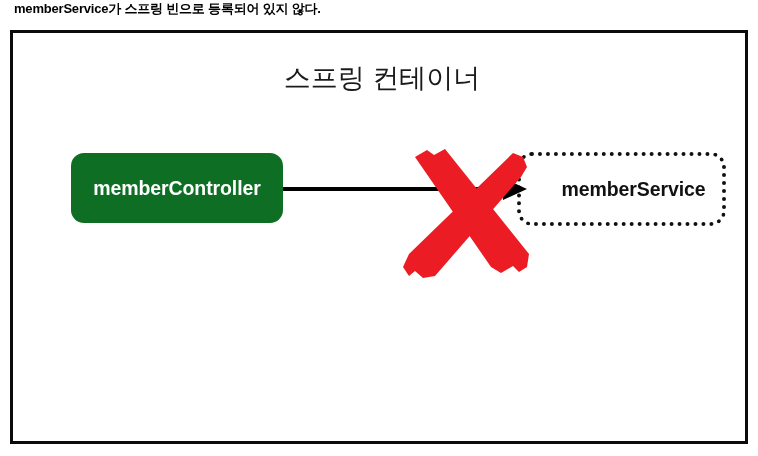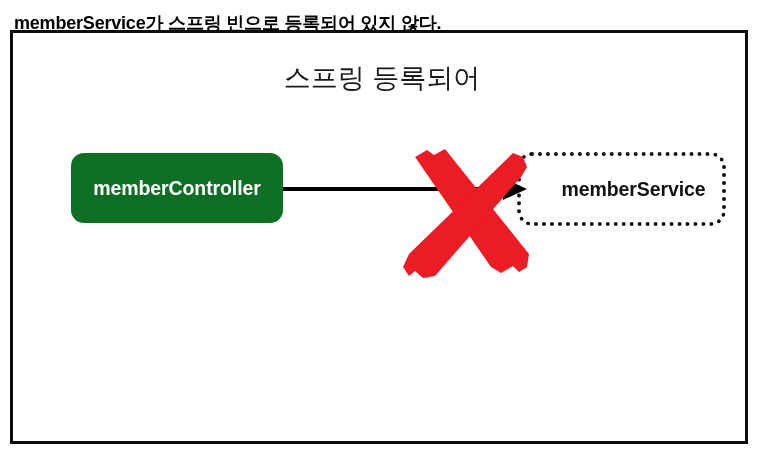--- a/index.html
+++ b/index.html
@@ -13,22 +13,22 @@
     position: relative;
     overflow: hidden;
     font-family: "Liberation Sans", "DejaVu Sans", sans-serif;
     -webkit-font-smoothing: antialiased;
   }
 
   
   .caption {
     position: absolute;
     left: 14px;
-    top: 11px;
-    font-size: 18px;
+    top: 0;
+    font-size: 13px;
     font-weight: bold;
     color: #000000;
     letter-spacing: -0.2px;
     white-space: nowrap;
   }
 
   
   .frame {
     position: absolute;
     left: 10px;
@@ -117,21 +117,21 @@
     overflow: visible;
   }
 </style>
 </head>
 <body>
 
 <div class="caption">memberService가 스프링 빈으로 등록되어 있지 않다.</div>
 
 <div class="frame">
 
-  <div class="container-title">스프링 등록되어</div>
+  <div class="container-title">스프링 컨테이너</div>
 
   <div class="bean-box-green">
     <span class="bean-label">memberController</span>
   </div>
 
   <div class="bean-box-dotted">
     <span class="bean-label">memberService</span>
   </div>
 
   <div class="arrow-layer">

